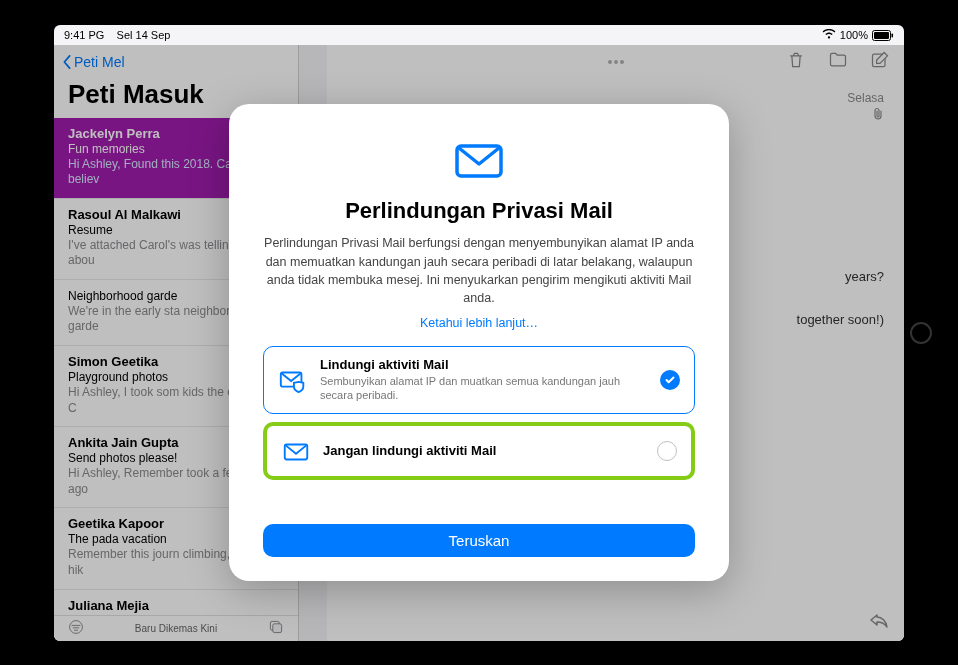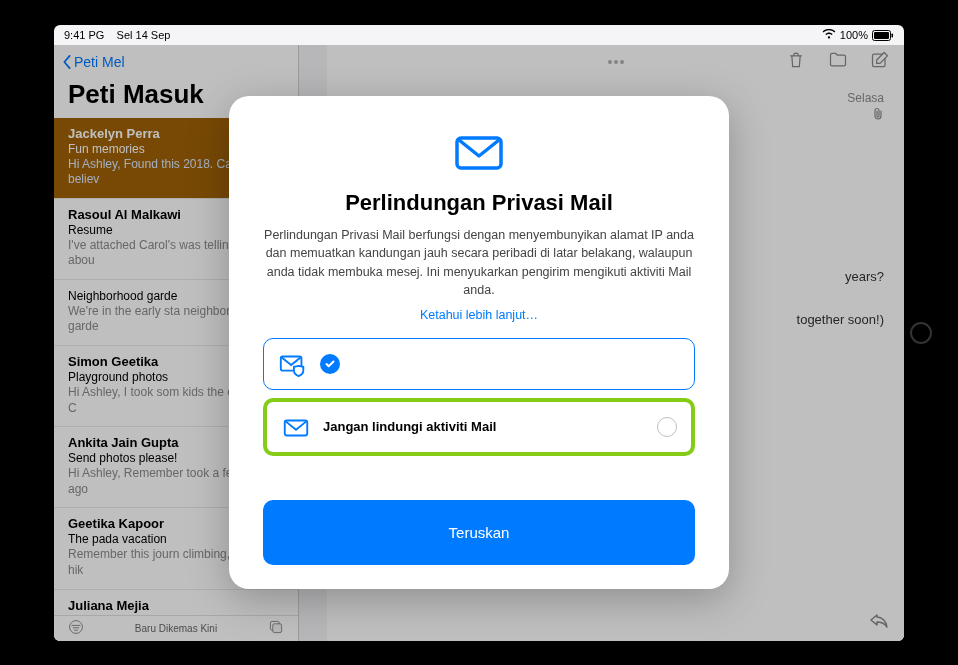--- a/index.html
+++ b/index.html
@@ -18,21 +18,21 @@
   .app { display: flex; height: calc(100% - 20px); position: relative; gap: 28px; }
   
   .sidebar { width: 245px; background: #fff; border-right: 1px solid #d0d0d0; display: flex; flex-direction: column; }
   .nav-row { height: 34px; display: flex; align-items: center; padding: 0 8px; color: #007aff; font-size: 14px; }
   .nav-back { display: flex; align-items: center; gap: 2px; }
   .chev-left { width: 10px; height: 14px; }
   .sidebar-title { font-size: 26px; font-weight: 700; padding: 0 14px 8px; }
   
   .msg-list { flex: 1; overflow: hidden; }
   .msg-item { padding: 8px 14px 10px 14px; border-bottom: 1px solid #e8e8e8; }
-  .msg-item.sel { background: #a16207; color: #fff; }
+  .msg-item.sel { background: #a21caf; color: #fff; }
   .msg-from { font-size: 13px; font-weight: 600; }
   .msg-subj { font-size: 12px; margin-top: 1px; }
   .msg-prev { font-size: 12px; color: #8a8a8e; margin-top: 1px; line-height: 1.3; }
   .msg-item.sel .msg-prev { color: #d8e8ff; }
   
   .sidebar-footer { height: 26px; display: flex; align-items: center; justify-content: space-between; padding: 0 14px; font-size: 10px; color: #666; border-top: 1px solid #e0e0e0; }
   .filter-icon, .boxes-icon { width: 16px; height: 16px; }
 
   .content { flex: 1; background: #fff; position: relative; display:flex; flex-direction:column;}
   .toolbar { height: 34px; display: flex; align-items: center; justify-content: flex-end; padding: 0 14px; gap: 22px; }
@@ -55,21 +55,21 @@
   .option { display: flex; align-items: center; gap: 12px; border: 4px solid #84cc16; border-radius: 10px; padding: 10px 14px; text-align: left; margin-bottom: 8px; cursor: pointer; }
   .option.selected { border: 1.5px solid #007aff; }
   .opt-icon { width: 30px; height: 30px; flex-shrink: 0; color: #007aff; }
   .opt-text { flex: 1; }
   .opt-title { font-size: 13px; font-weight: 600; }
   .opt-desc { font-size: 11px; color: #777; line-height: 1.3; margin-top: 2px; }
   .opt-check { width: 20px; height: 20px; border-radius: 50%; flex-shrink: 0; display:flex; align-items:center; justify-content:center;}
   .opt-check.on { background: #007aff; }
   .opt-check.off { border: 1.5px solid #c0c0c0; }
   
-  .modal-btn { width: 100%; background: #007aff; color: #fff; border: none; border-radius: 10px; padding: 24px; font-size: 15px; font-weight: 500; margin-top: 36px; cursor: pointer; }
+  .modal-btn { width: 100%; background: #007aff; color: #fff; border: none; border-radius: 10px; padding: 8px; font-size: 15px; font-weight: 500; margin-top: 36px; cursor: pointer; }
 </style>
 </head>
 <body>
 
 <div class="ipad-frame">
   <div class="home-btn"></div>
   <div class="ipad-screen">
 
     <div class="status-bar">
       <div class="status-left">
@@ -224,20 +224,24 @@
           <a class="modal-link">Ketahui lebih lanjut…</a>
 
           <div class="option selected">
             <div class="opt-icon">
               <svg viewBox="0 0 32 32">
                   <rect x="3" y="8" width="22" height="15" rx="2" stroke="#007aff" stroke-width="2" fill="none"></rect>
                   <path d="M4 9l10 8 10-8" stroke="#007aff" stroke-width="2" fill="none"></path>
                   <path d="M22 18l5 1v4c0 3-2.5 5-5 6-2.5-1-5-3-5-6v-4l5-1z" fill="#fff" stroke="#007aff" stroke-width="2"></path>
                 </svg>
             </div>
+            <div class="opt-text">
+              <div class="opt-title">Lindungi aktiviti Mail</div>
+              <div class="opt-desc">Sembunyikan alamat IP dan muatkan semua kandungan jauh secara peribadi.</div>
+            </div>
             <div class="opt-check on">
               <svg width="12" height="12" viewBox="0 0 12 12">
                   <path d="M2.5 6l2.2 2.3L9.5 3.5" stroke="#fff" stroke-width="2" fill="none" stroke-linecap="round" stroke-linejoin="round"></path>
                 </svg>
             </div>
           </div>
 
           <div class="option">
             <div class="opt-icon">
               <svg viewBox="0 0 32 32">

